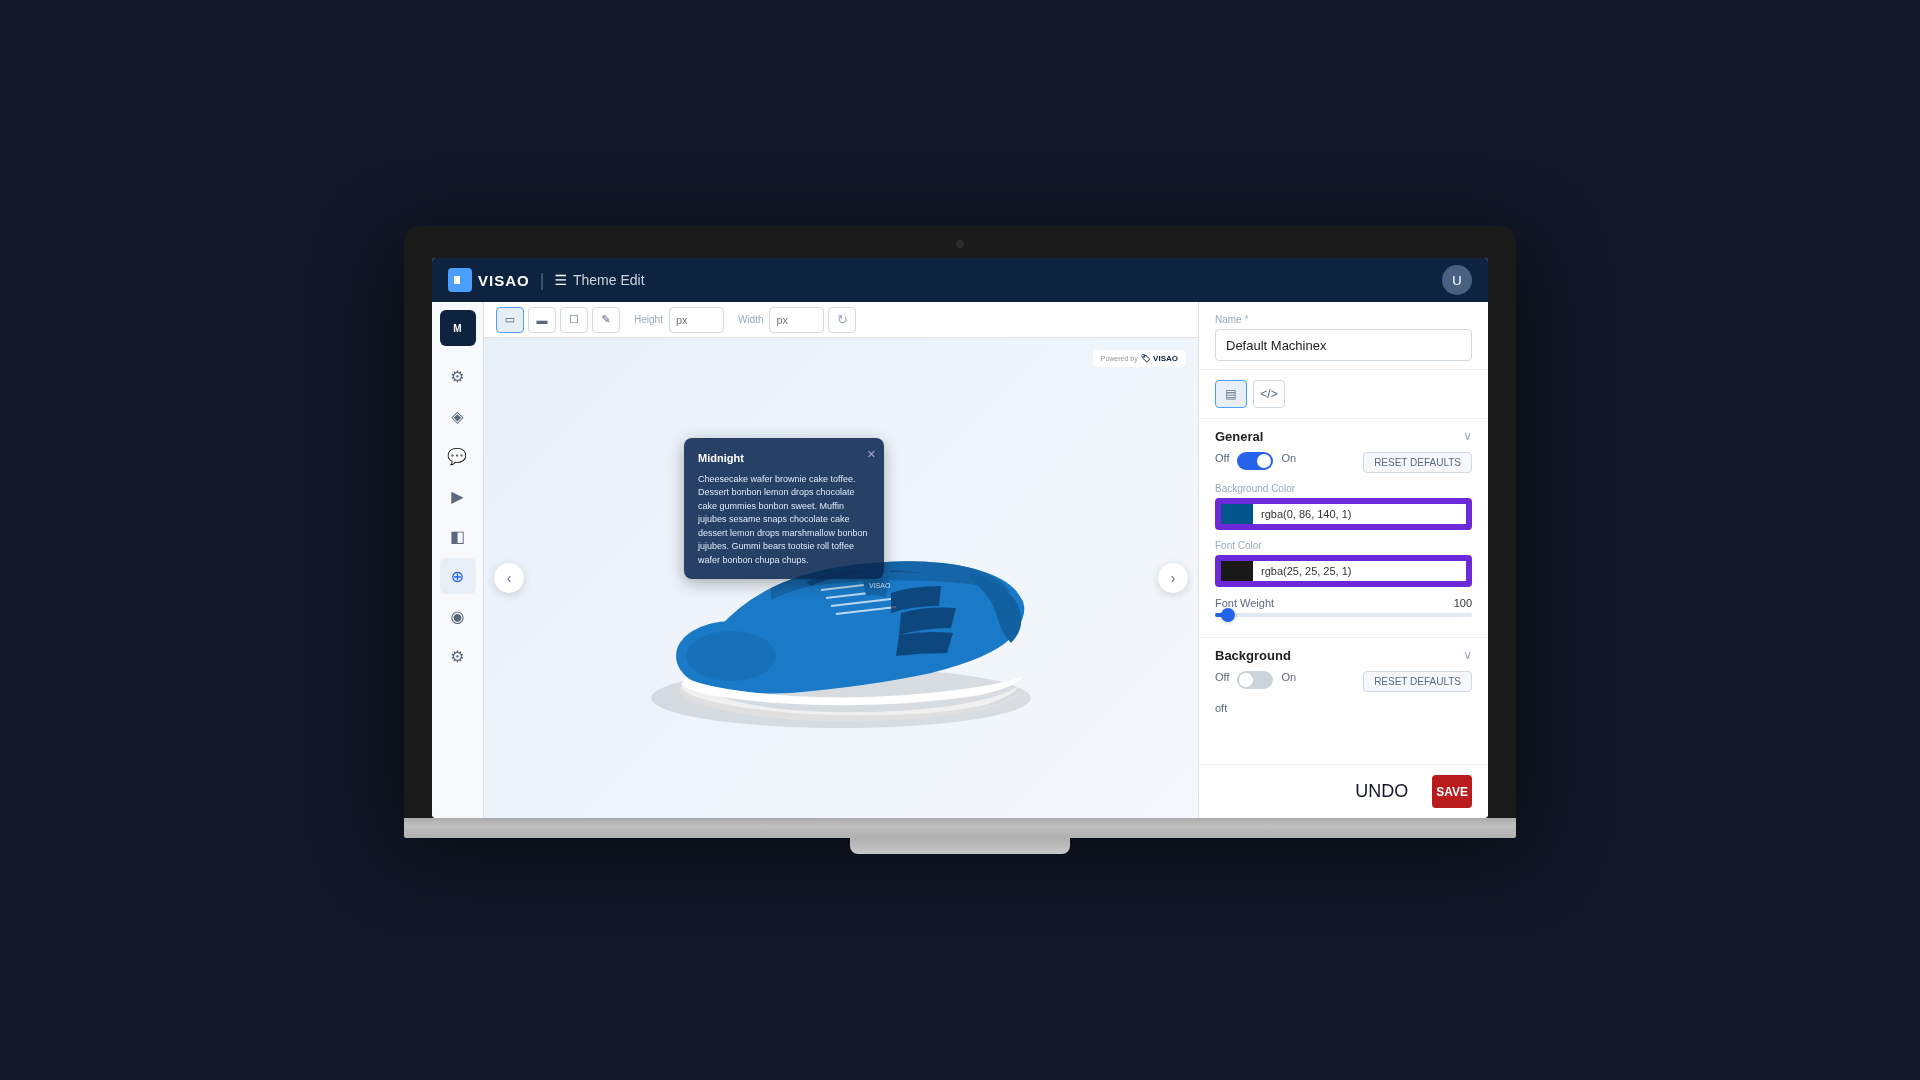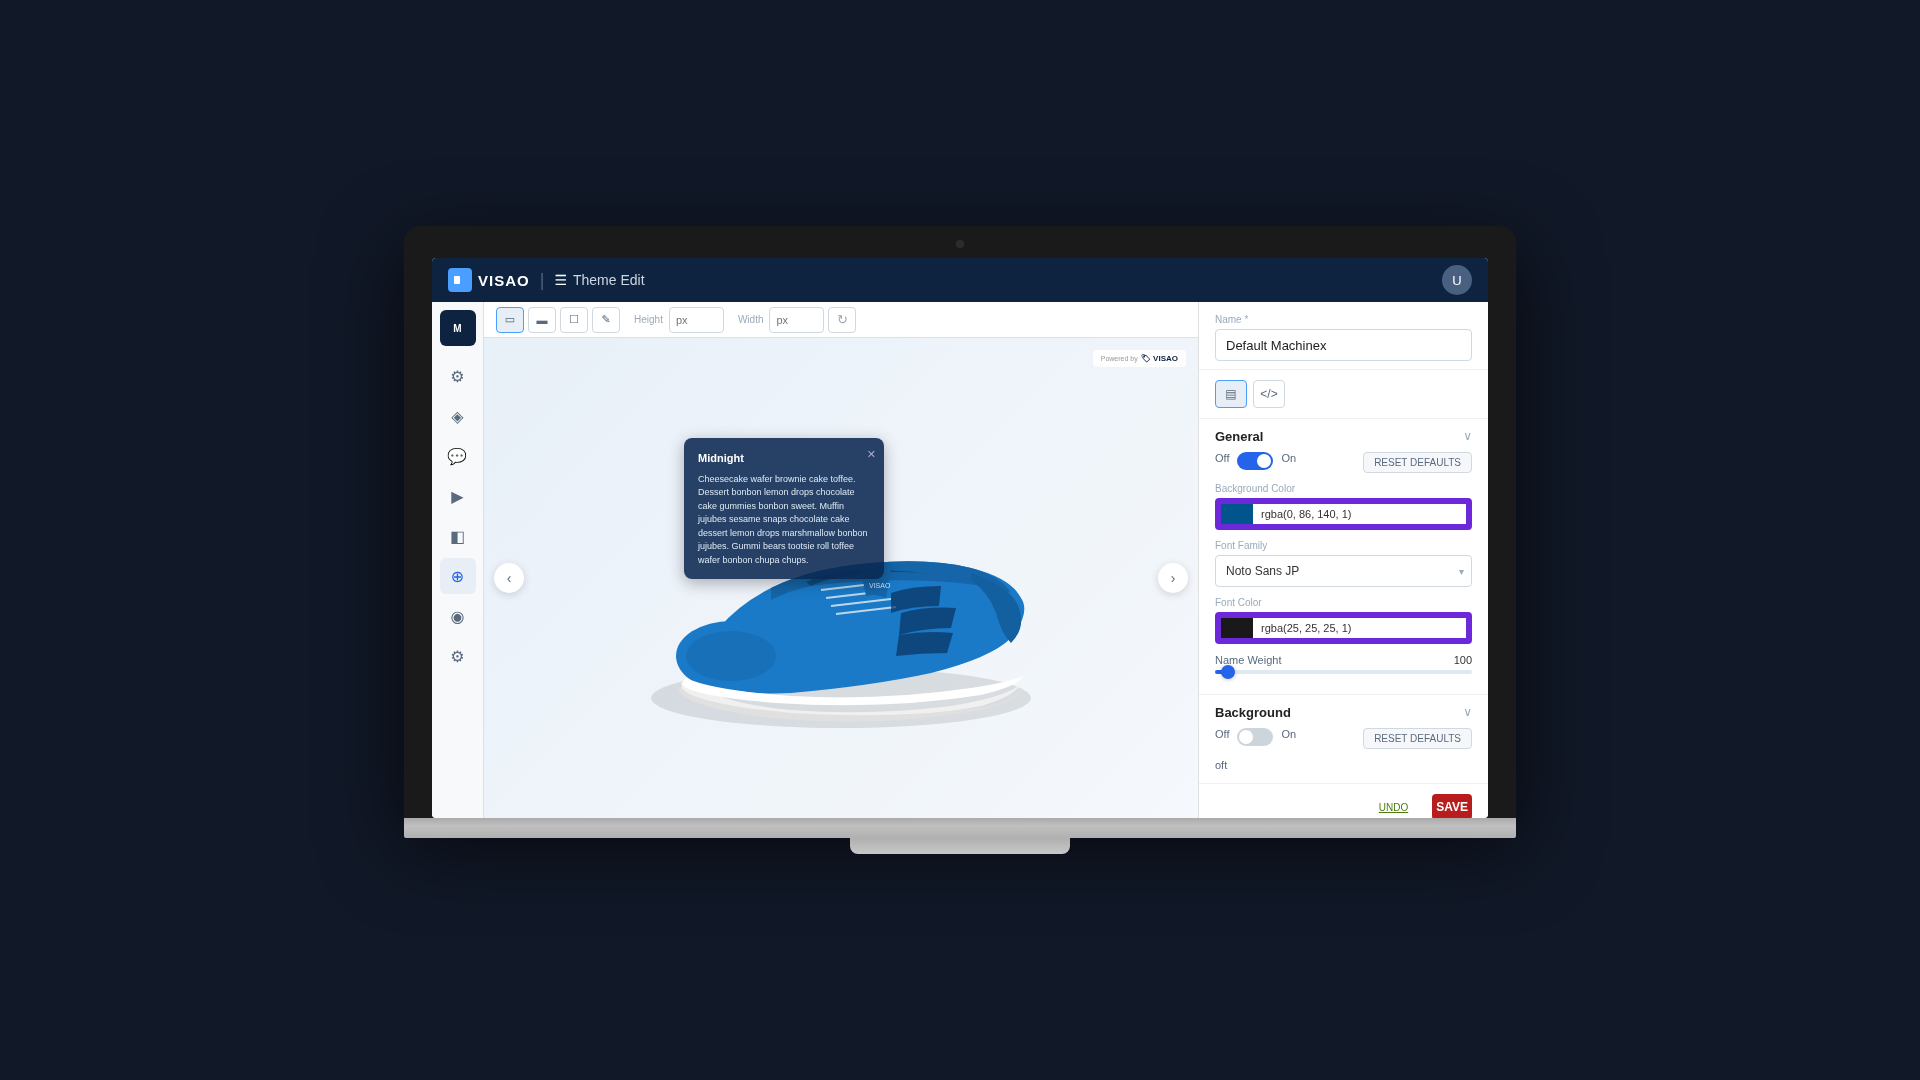--- a/index.html
+++ b/index.html
@@ -546,24 +546,23 @@
       justify-content: flex-end;
       gap: 8px;
       border-top: 1px solid #f0f0f0;
       margin-top: auto;
     }
 
     .undo-btn {
       padding: 6px 16px;
       border: none;
       background: none;
-      color: #4d7c0f;
-      font-size: 10px;
-      cursor: pointer;
-      text-decoration: underline;
+      color: #0f172a;
+      font-size: 18px;
+      cursor: pointer;
     }
 
     .save-btn {
       padding: 6px 4px;
       background: #b91c1c;
       color: white;
       border: none;
       border-radius: 4px;
       font-size: 12px;
       font-weight: 600;
@@ -727,44 +726,32 @@
                 </div>
 
                 <div class="color-row">
                   <div class="panel-label">Background Color</div>
                   <div class="color-input-group">
                     <div class="color-swatch" style="background:#00568c;"></div>
                     <input class="color-value" value="rgba(0, 86, 140, 1)" style="">
                   </div>
                 </div>
 
-                <div class="font-row">
-                  <div class="panel-label">Font Family</div>
-                  <div class="select-wrapper">
-                    <select class="font-select">
-                      <option>Noto Sans JP</option>
-                      <option>Arial</option>
-                      <option>Roboto</option>
-                      <option>Open Sans</option>
-                    </select>
-                    <span class="select-chevron">▾</span>
-                  </div>
-                </div>
 
                 <div class="color-row">
                   <div class="panel-label">Font Color</div>
                   <div class="color-input-group">
                     <div class="color-swatch" style="background:#191919;"></div>
                     <input class="color-value" value="rgba(25, 25, 25, 1)" style="">
                   </div>
                 </div>
 
                 <div class="slider-row">
                   <div class="slider-header">
-                    <span class="slider-label">Name Weight</span>
+                    <span class="slider-label">Font Weight</span>
                     <span class="slider-value">100</span>
                   </div>
                   <div class="slider-track">
                     <div class="slider-fill" style="width:5%;"></div>
                     <div class="slider-thumb" style="left:5%;"></div>
                   </div>
                 </div>
               </div>
 
               <hr class="section-divider">

